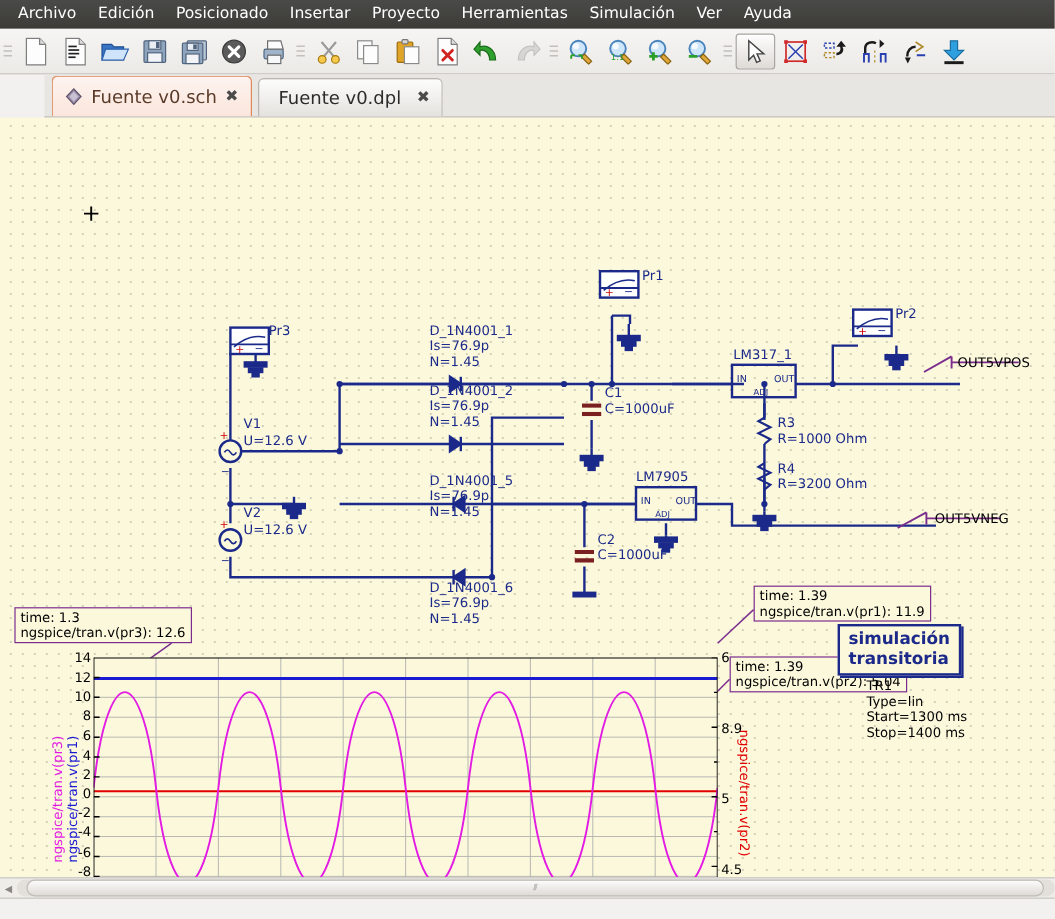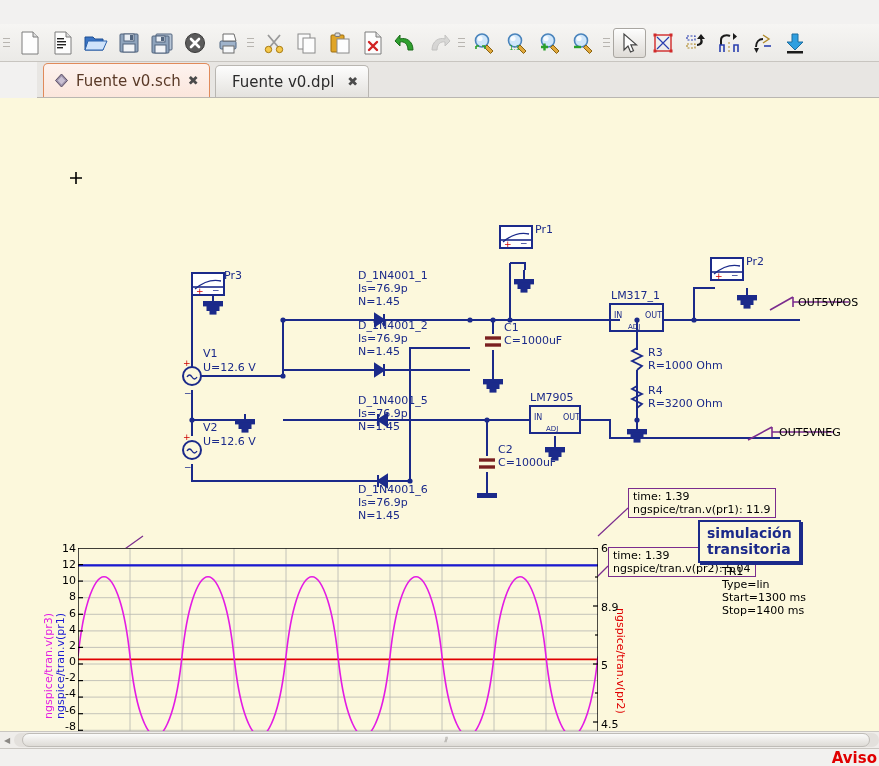--- a/index.html
+++ b/index.html
@@ -125,20 +125,31 @@
     padding-right: 2px;
     overflow: hidden;
   }
   .status-warn { color: #e00000; font-weight: bold; font-size: 15px; white-space: nowrap; }
 </style>
 </head>
 <body>
 
 <div id="app">
 
+  <div class="menubar">
+    <div class="menu-item">Archivo</div>
+    <div class="menu-item">Edición</div>
+    <div class="menu-item">Posicionado</div>
+    <div class="menu-item">Insertar</div>
+    <div class="menu-item">Proyecto</div>
+    <div class="menu-item">Herramientas</div>
+    <div class="menu-item">Simulación</div>
+    <div class="menu-item">Ver</div>
+    <div class="menu-item">Ayuda</div>
+  </div>
 
   <div class="toolbar">
 
     <div class="tb-grip">
         <i></i>
         <i></i>
         <i></i>
       </div>
 
     <div class="tb-btn">
@@ -661,20 +672,22 @@
     <div class="abs schem-label" style="left:648px;top:262px;">R=1000 Ohm</div>
     <div class="abs schem-label" style="left:648px;top:287px;">R4</div>
     <div class="abs schem-label" style="left:648px;top:300px;">R=3200 Ohm</div>
 
     <div class="abs schem-label" style="left:611px;top:192px;">LM317_1</div>
     <div class="abs schem-label" style="left:530px;top:294px;">LM7905</div>
 
     <div class="abs net-label" style="left:798px;top:198px;">OUT5VPOS</div>
     <div class="abs net-label" style="left:779px;top:328px;">OUT5VNEG</div>
 
+    <div class="abs tip" style="left:12px;top:408px;">time: 1.3
+ngspice/tran.v(pr3): 12.6</div>
     <div class="abs tip" style="left:628px;top:390px;">time: 1.39
 ngspice/tran.v(pr1): 11.9</div>
     <div class="abs tip" style="left:608px;top:449px;">time: 1.39
 ngspice/tran.v(pr2): 5.04</div>
 
     <svg class="abs" style="left:0;top:380px;" width="879" height="130">
       <g stroke="#7b2d8e" stroke-width="1.2" fill="none">
         <path d="M143 58 L 108 83"></path>
         <path d="M628 30 L 598 58"></path>
         <path d="M608 88 L 588 108"></path>
@@ -814,17 +827,14 @@
 
   <div class="hscroll-wrap">
     <div class="hscroll-arrow">◀</div>
     <div class="hscroll-track">
       <div class="hscroll-thumb">
         <i>⦀</i>
       </div>
     </div>
   </div>
 
-  <div class="statusbar">
-    <span class="status-warn">Aviso</span>
-  </div>
 
 </div>
 
 </body></html>

